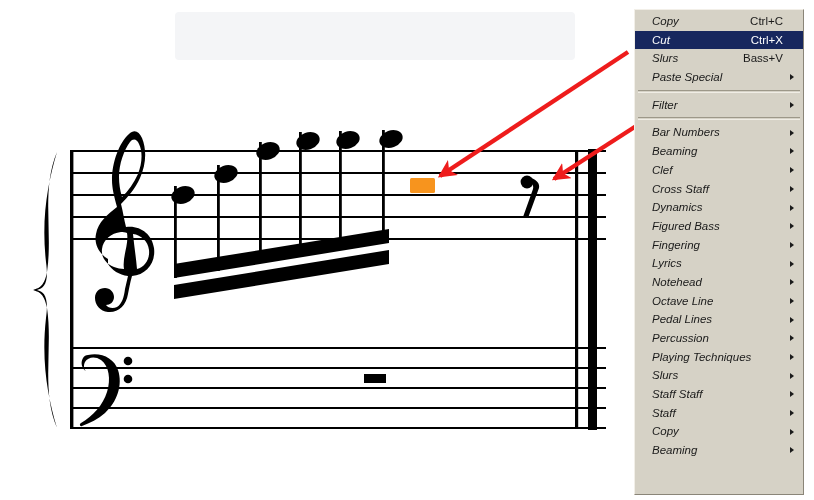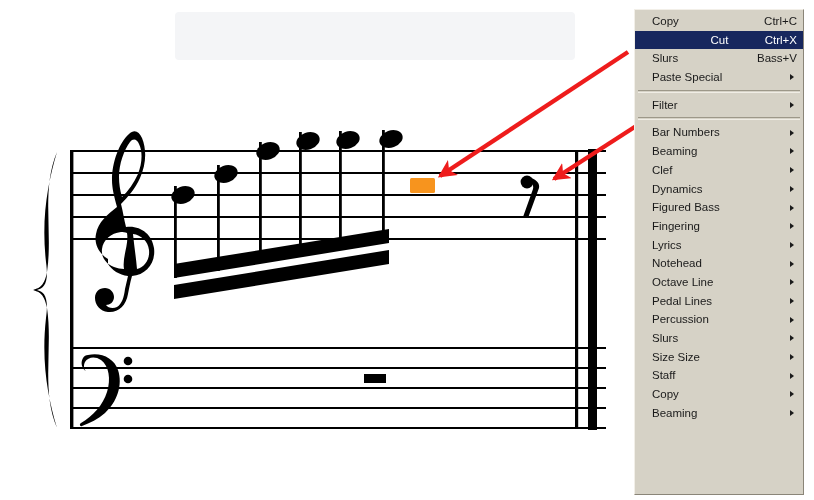--- a/index.html
+++ b/index.html
@@ -69,24 +69,25 @@
     padding-right: 16px;
     white-space: nowrap;
     cursor: default;
   }
   .menu-item.selected {
     background: #17275e;
     color: #ffffff;
   }
   .menu-label {
     display: inline-block;
+    font-style: italic;
   }
   .menu-accel {
     position: absolute;
-    right: 6px;
+    right: 20px;
     top: 0;
     line-height: 18.7px;
   }
   .menu-arrow {
     position: absolute;
     right: 9px;
     top: 50%;
     transform: translateY(-50%);
     width: 0; height: 0;
     border-top: 3.5px solid transparent;
@@ -257,35 +258,37 @@
         <path d="M 0 0 L 10 5 L 0 10 L 2.6 5 z" fill="#ee1c1c"></path>
       </marker>
     </defs>
     <line x1="628" y1="52" x2="440" y2="176" stroke="#ee1c1c" stroke-width="4.4" marker-end="url(#arrowhead)"></line>
     <line x1="661" y1="110" x2="554" y2="179" stroke="#ee1c1c" stroke-width="4.4" marker-end="url(#arrowhead)"></line>
   </svg>
 </div>
 
 <div id="context-menu" style="background: rgb(214, 210, 198);">
     <div class="menu-item"><span class="menu-label">Copy</span><span class="menu-accel">Ctrl+C</span></div>
-    <div class="menu-item selected" style="background: rgb(23, 39, 94); color: rgb(255, 255, 255); text-align: center;"><span class="menu-label">Cut</span><span class="menu-accel">Ctrl+X</span></div>
+    <div class="menu-item selected" style="background: rgb(23, 39, 94); color: rgb(255, 255, 255);"><span class="menu-label">Cut</span><span class="menu-accel">Ctrl+X</span></div>
     <div class="menu-item"><span class="menu-label">Slurs</span><span class="menu-accel">Bass+V</span></div>
     <div class="menu-item"><span class="menu-label">Paste Special</span><span class="menu-arrow"></span></div>
     <div class="menu-sep"></div>
     <div class="menu-item"><span class="menu-label">Filter</span><span class="menu-arrow"></span></div>
     <div class="menu-sep"></div>
     <div class="menu-item"><span class="menu-label">Bar Numbers</span><span class="menu-arrow"></span></div>
     <div class="menu-item"><span class="menu-label">Beaming</span><span class="menu-arrow"></span></div>
     <div class="menu-item"><span class="menu-label">Clef</span><span class="menu-arrow"></span></div>
+    <div class="menu-item"><span class="menu-label">Cross Staff</span><span class="menu-arrow"></span></div>
     <div class="menu-item"><span class="menu-label">Dynamics</span><span class="menu-arrow"></span></div>
     <div class="menu-item"><span class="menu-label">Figured Bass</span><span class="menu-arrow"></span></div>
     <div class="menu-item"><span class="menu-label">Fingering</span><span class="menu-arrow"></span></div>
     <div class="menu-item"><span class="menu-label">Lyrics</span><span class="menu-arrow"></span></div>
     <div class="menu-item"><span class="menu-label">Notehead</span><span class="menu-arrow"></span></div>
     <div class="menu-item"><span class="menu-label">Octave Line</span><span class="menu-arrow"></span></div>
     <div class="menu-item"><span class="menu-label">Pedal Lines</span><span class="menu-arrow"></span></div>
     <div class="menu-item"><span class="menu-label">Percussion</span><span class="menu-arrow"></span></div>
+    <div class="menu-item"><span class="menu-label">Playing Techniques</span><span class="menu-arrow"></span></div>
     <div class="menu-item"><span class="menu-label">Slurs</span><span class="menu-arrow"></span></div>
-    <div class="menu-item"><span class="menu-label">Size Size</span><span class="menu-arrow"></span></div>
+    <div class="menu-item"><span class="menu-label">Staff Staff</span><span class="menu-arrow"></span></div>
     <div class="menu-item"><span class="menu-label">Staff</span><span class="menu-arrow"></span></div>
     <div class="menu-item"><span class="menu-label">Copy</span><span class="menu-arrow"></span></div>
     <div class="menu-item"><span class="menu-label">Beaming</span><span class="menu-arrow"></span></div>
   </div>
 
 </body></html>

